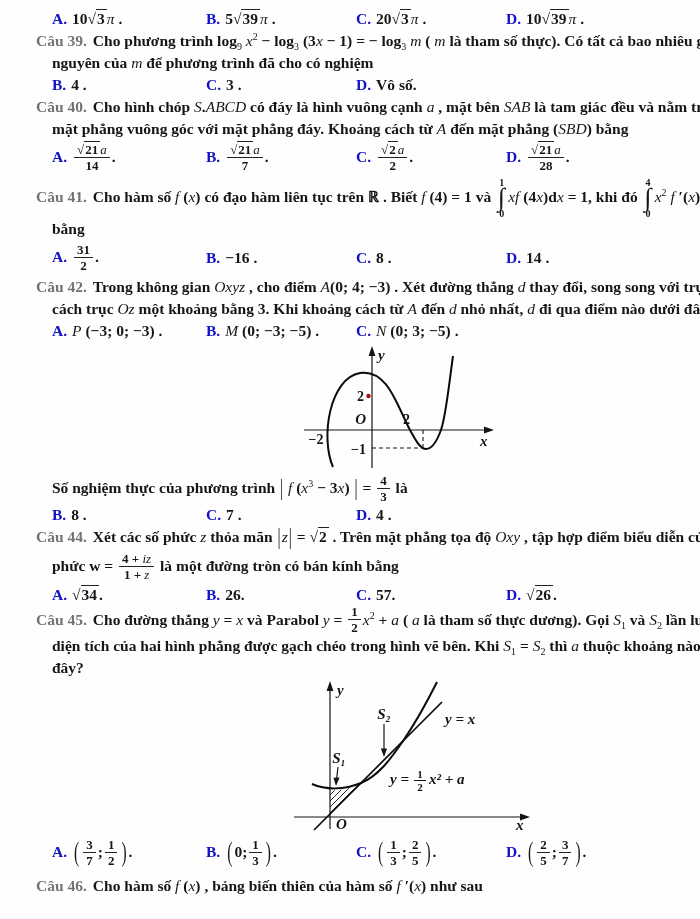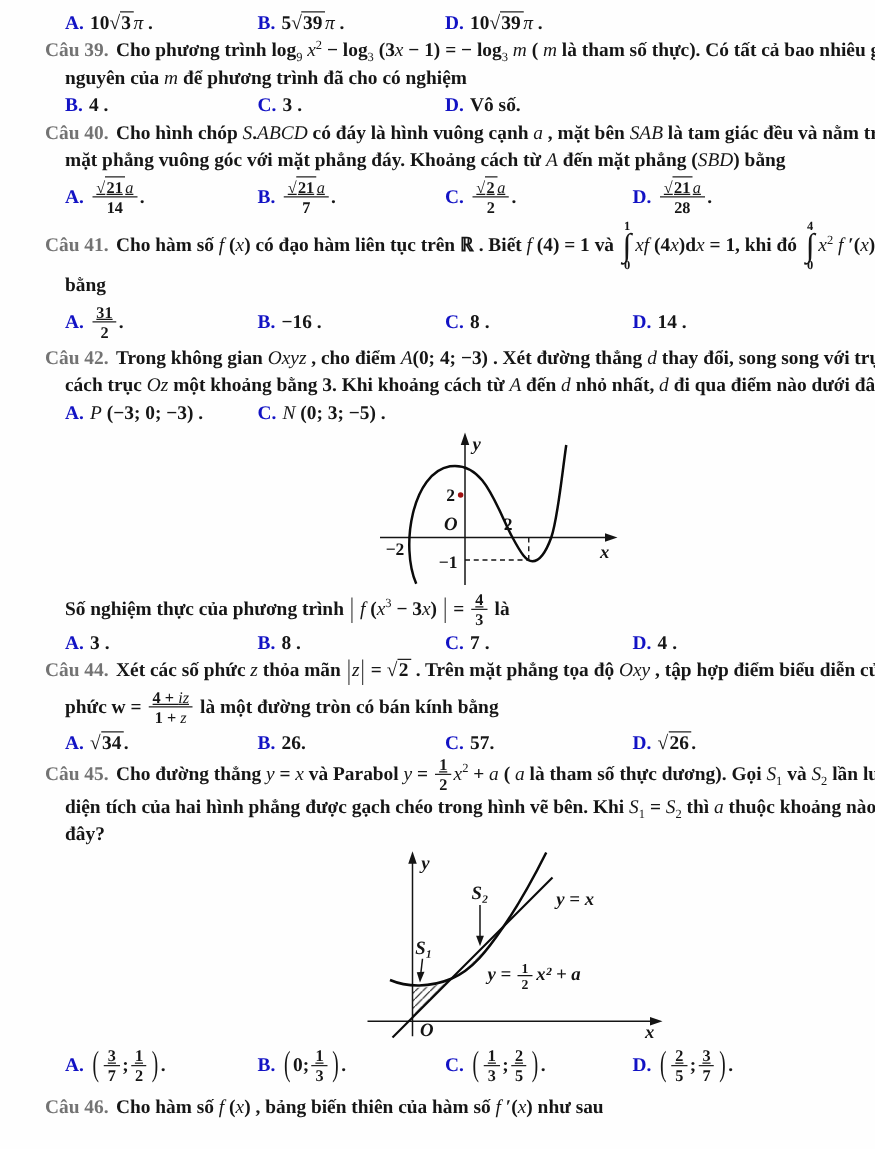--- a/index.html
+++ b/index.html
@@ -21,21 +21,21 @@
   .optrow>.opt:last-child{flex:1 1 auto;}
   .ol{color:#1212c4;margin-right:5px;}
   .frh{min-height:36px;}
   .big{min-height:44px;}
   .tall{line-height:42px;}
   .eq43{line-height:32px;}
   .eq44{line-height:36px;}
   
   .fr{display:inline-flex;flex-direction:column;align-items:center;vertical-align:middle;
       font-size:13px;line-height:13px;margin:0 2px;position:relative;top:-1px;}
-  .fn{border-bottom:1.2px solid #222;padding:0 3px 1px;text-decoration:underline;}
+  .fn{border-bottom:1.2px solid #222;padding:0 3px 1px;}
   .fd{padding-top:1px;text-align:right;}
   .sq{white-space:nowrap;}
   .sv{border-top:1.3px solid #222;padding:0 2px 0 1px;}
   .ig{display:inline-flex;flex-direction:column;align-items:center;vertical-align:middle;margin:0 3px;}
   .iu,.id{font-size:10px;line-height:9px;font-weight:700;}
   .is{font-size:26px;line-height:22px;font-weight:400;}
   .ab{display:inline-block;transform:scaleY(1.45);font-weight:400;margin:0 1px;}
   .bp{display:inline-block;transform:scaleY(1.8);font-weight:400;margin:0 2px;}
   
   .fig43{margin:2px 0 2px 264px;height:126px;}
@@ -44,20 +44,21 @@
   svg text{font-family:"Liberation Serif","DejaVu Serif",serif;fill:#141414;}
 </style>
 </head>
 <body>
 
 <div class="page">
 
   <div class="optrow">
       <span class="opt"><b class="ol">A.</b><span class="ov">10<span class="sq">√<span class="sv">3</span></span><i>π</i> .</span></span>
       <span class="opt"><b class="ol">B.</b><span class="ov">5<span class="sq">√<span class="sv">39</span></span><i>π</i> .</span></span>
+      <span class="opt"><b class="ol">C.</b><span class="ov">20<span class="sq">√<span class="sv">3</span></span><i>π</i> .</span></span>
       <span class="opt"><b class="ol">D.</b><span class="ov">10<span class="sq">√<span class="sv">39</span></span><i>π</i> .</span></span>
     </div>
 
   <section>
     <p class="ln"><b class="qlab">Câu 39.</b><span>Cho phương trình log<sub>9</sub> <i>x</i><sup>2</sup> − log<sub>3</sub> (3<i>x</i> − 1) = − log<sub>3</sub> <i>m</i> ( <i>m</i> là tham số thực). Có tất cả bao nhiêu giá trị</span></p>
     <p class="ln cont">nguyên của <i>m</i> để phương trình đã cho có nghiệm</p>
     <div class="optrow">
         <span class="opt"><b class="ol">B.</b><span class="ov">4 .</span></span>
         <span class="opt"><b class="ol">C.</b><span class="ov">3 .</span></span>
         <span class="opt"><b class="ol">D.</b><span class="ov">Vô số.</span></span>
@@ -107,20 +108,21 @@
         <span class="opt"><b class="ol">C.</b><span class="ov">8 .</span></span>
         <span class="opt"><b class="ol">D.</b><span class="ov">14 .</span></span>
       </div>
   </section>
 
   <section>
     <p class="ln"><b class="qlab">Câu 42.</b><span>Trong không gian <i>Oxyz</i> , cho điểm <i>A</i>(0; 4; −3) . Xét đường thẳng <i>d</i> thay đổi, song song với trục  và</span></p>
     <p class="ln cont">cách trục <i>Oz</i> một khoảng bằng 3. Khi khoảng cách từ <i>A</i> đến <i>d</i> nhỏ nhất, <i>d</i> đi qua điểm nào dưới đây?</p>
     <div class="optrow">
         <span class="opt"><b class="ol">A.</b><span class="ov"><i>P</i> (−3; 0; −3) .</span></span>
+        <span class="opt"><b class="ol">B.</b><span class="ov"><i>M</i> (0; −3; −5) .</span></span>
         <span class="opt"><b class="ol">C.</b><span class="ov"><i>N</i> (0; 3; −5) .</span></span>
       </div>
   </section>
 
   <section>
 
     <div class="fig43">
       <svg width="200" height="126" viewBox="0 0 200 126">
 
         <line x1="4" y1="86" x2="188" y2="86" stroke="#141414" stroke-width="1.2"></line>
@@ -143,21 +145,20 @@
         <text x="16" y="100" font-size="14" text-anchor="middle">−2</text>
         <text x="66" y="110" font-size="14" text-anchor="end">−1</text>
       </svg>
     </div>
 
     <p class="ln cont eq43">Số nghiệm thực của phương trình <span class="ab">|</span> <i>f</i> (<i>x</i><sup>3</sup> − 3<i>x</i>) <span class="ab">|</span> = <span class="fr">
           <span class="fn">4</span>
           <span class="fd">3</span>
         </span> là</p>
     <div class="optrow">
-        <span class="opt"><b class="ol">A.</b><span class="ov">3 .</span></span>
         <span class="opt"><b class="ol">B.</b><span class="ov">8 .</span></span>
         <span class="opt"><b class="ol">C.</b><span class="ov">7 .</span></span>
         <span class="opt"><b class="ol">D.</b><span class="ov">4 .</span></span>
       </div>
   </section>
 
   <section>
     <p class="ln"><b class="qlab">Câu 44.</b><span>Xét các số phức <i>z</i> thỏa mãn <span class="ab">|</span><i>z</i><span class="ab">|</span> = <span class="sq">√<span class="sv">2</span></span> . Trên mặt phẳng tọa độ <i>Oxy</i> , tập hợp điểm biểu diễn của các số</span></p>
     <p class="ln cont eq44">phức w = <span class="fr">
           <span class="fn">4 + <i>iz</i></span>

